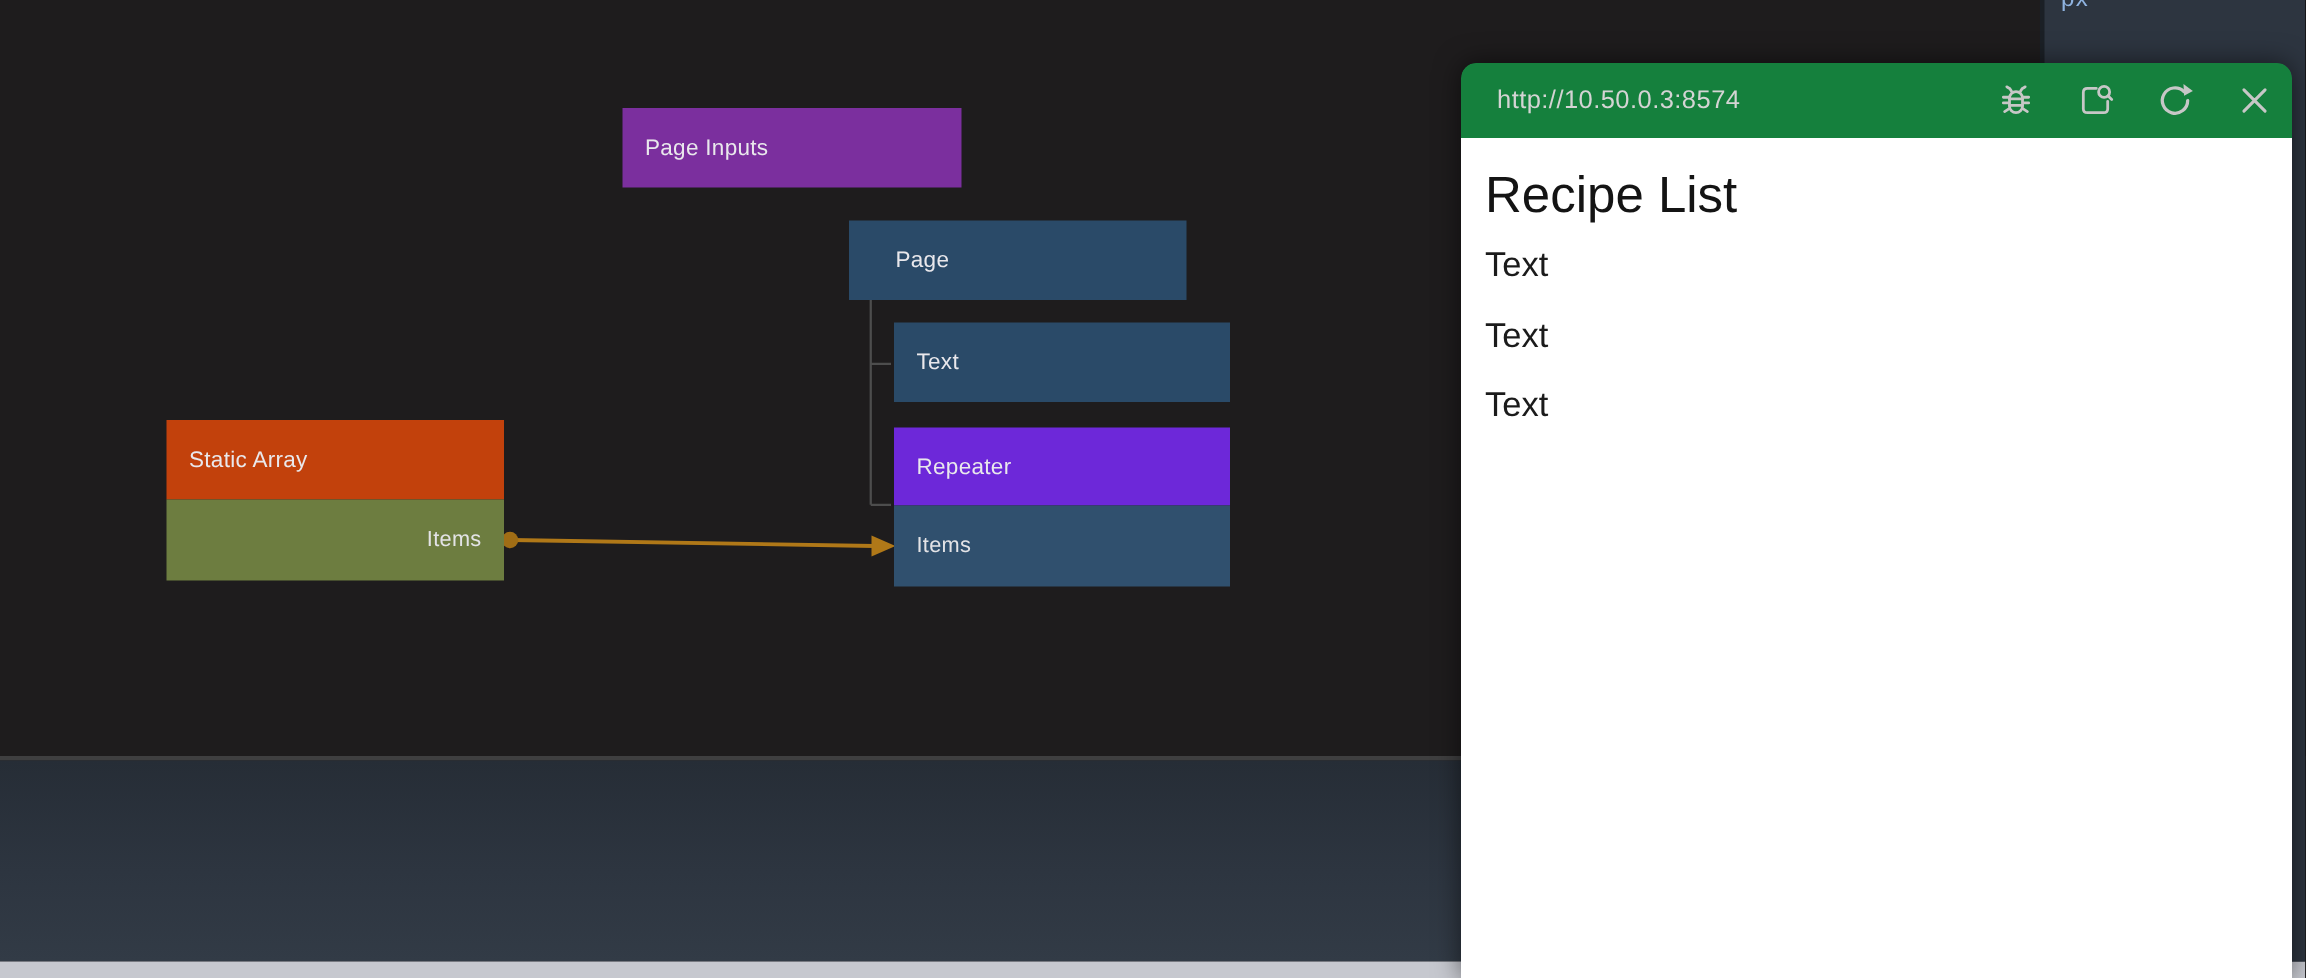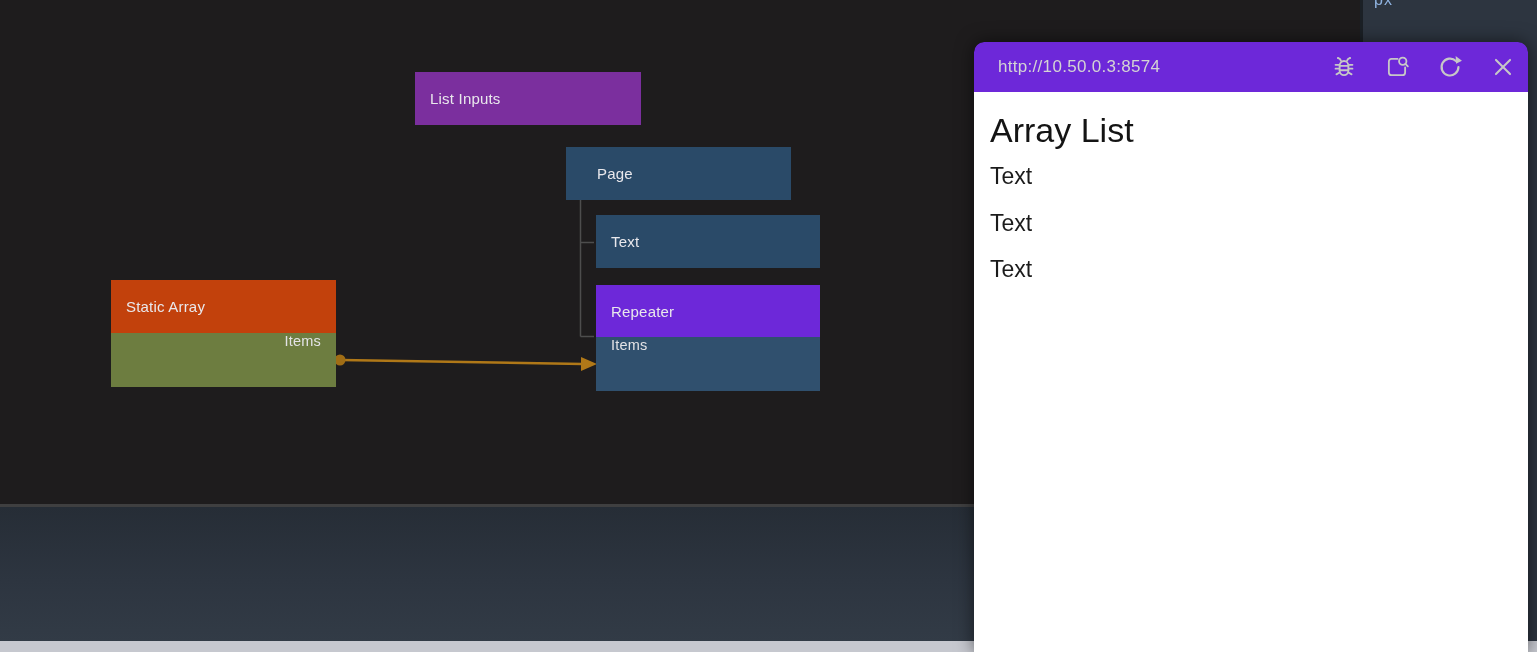--- a/index.html
+++ b/index.html
@@ -4,21 +4,21 @@
 <style>
   html,body{margin:0;padding:0;background:#0e0e0e;}
   .app{
     position:relative;width:1537px;height:652px;overflow:hidden;
     background:#1e1c1d;
     font-family:"Liberation Sans","DejaVu Sans",sans-serif;
   }
   
   .node{position:absolute;color:#e9e8ec;font-size:15px;letter-spacing:.2px;}
   .node .hdr{display:flex;align-items:center;padding-left:15px;box-sizing:border-box;}
-  .node .port-row{display:flex;align-items:flex-start;box-sizing:border-box;font-size:14.5px;color:#e3e3e6;}
+  .node .port-row{display:flex;align-items:center;box-sizing:border-box;font-size:14.5px;color:#e3e3e6;}
   .n-page-inputs{left:415px;top:72px;width:226px;}
   .n-page-inputs .hdr{height:53px;background:#7b2f9e;}
   .n-page{left:566px;top:147px;width:225px;}
   .n-page .hdr{height:53px;background:#2a4a68;padding-left:31px;}
   .n-text{left:596px;top:215px;width:224px;}
   .n-text .hdr{height:53px;background:#2a4a68;}
   .n-repeater{left:596px;top:285px;width:224px;}
   .n-repeater .hdr{height:52px;background:#6d28d9;}
   .n-repeater .port-row{height:54px;background:#30506e;padding-left:15px;}
   .n-static-array{left:111px;top:280px;width:225px;}
@@ -30,21 +30,21 @@
   .bottom-panel{position:absolute;left:0;top:507px;width:1537px;height:134px;
     background:linear-gradient(180deg,#262d36 0%,#2d3540 55%,#323b46 100%);}
   .h-scrollbar{position:absolute;left:0;top:641px;width:1537px;height:11px;background:#c6c8cf;}
   
   .right-sidebar{position:absolute;left:1360px;top:0;width:177px;height:641px;
     background:#2d3540;border-left:3px solid #1b2026;box-sizing:border-box;overflow:hidden;}
   .clipped-px{position:absolute;left:11px;top:-9px;font-size:16px;color:#8fb3e0;letter-spacing:1px;}
   
   .preview-window{position:absolute;left:974px;top:42px;width:554px;height:610px;
     border-radius:10px 10px 0 0;box-shadow:0 0 18px rgba(0,0,0,.55);overflow:hidden;}
-  .preview-toolbar{height:50px;background:#6d28d9;display:flex;align-items:center;
+  .preview-toolbar{height:50px;background:#15803d;display:flex;align-items:center;
     border-radius:10px 10px 0 0;}
   .url-bar{margin-left:24px;font-size:17px;color:#d4d4d4;letter-spacing:.3px;cursor:text;flex:0 1 auto;}
   .toolbar-icons{margin-left:auto;display:flex;align-items:center;gap:27px;padding-right:12px;}
   .tb-btn{width:26px;height:26px;display:flex;align-items:center;justify-content:center;cursor:pointer;}
   .tb-btn svg{display:block;}
   .preview-viewport{background:#ffffff;height:560px;padding:20px 0 0 16px;box-sizing:border-box;}
   .preview-heading{font-size:34px;font-weight:400;color:#141414;margin:0 0 15px 0;line-height:1.1;}
   .preview-item{font-size:23px;color:#1b1b1b;margin:0 0 22px 0;line-height:1.05;}
 </style>
 </head>
@@ -57,21 +57,21 @@
   </svg>
 
   <svg class="overlay" width="1537" height="505" style="pointer-events:auto;">
     <line x1="341" y1="360" x2="583" y2="364" stroke="#b07818" stroke-width="2.6"></line>
     <polygon points="597,364 581,357 581,371" fill="#b07818"></polygon>
     <circle cx="340" cy="360" r="5.5" fill="#a06d15"></circle>
   </svg>
 
   <div class="node n-page-inputs">
     <div class="hdr">
-        <span>List Inputs</span>
+        <span>Page Inputs</span>
       </div>
   </div>
 
   <div class="node n-page">
     <div class="hdr">
         <span>Page</span>
       </div>
   </div>
 
   <div class="node n-text">
@@ -142,20 +142,20 @@
         <span class="tb-btn">
           <svg width="26" height="26" viewBox="0 0 24 24" fill="none" stroke="#c7c7c7" stroke-width="1.9" stroke-linecap="round">
             <path d="M5.5 5.5 L18.5 18.5 M18.5 5.5 L5.5 18.5"></path>
           </svg>
         </span>
 
       </div>
     </div>
 
     <div class="preview-viewport">
-      <h1 class="preview-heading">Array List</h1>
+      <h1 class="preview-heading">Recipe List</h1>
       <p class="preview-item">Text</p>
       <p class="preview-item">Text</p>
       <p class="preview-item">Text</p>
     </div>
   </div>
 
 </div>
 
 </body></html>

